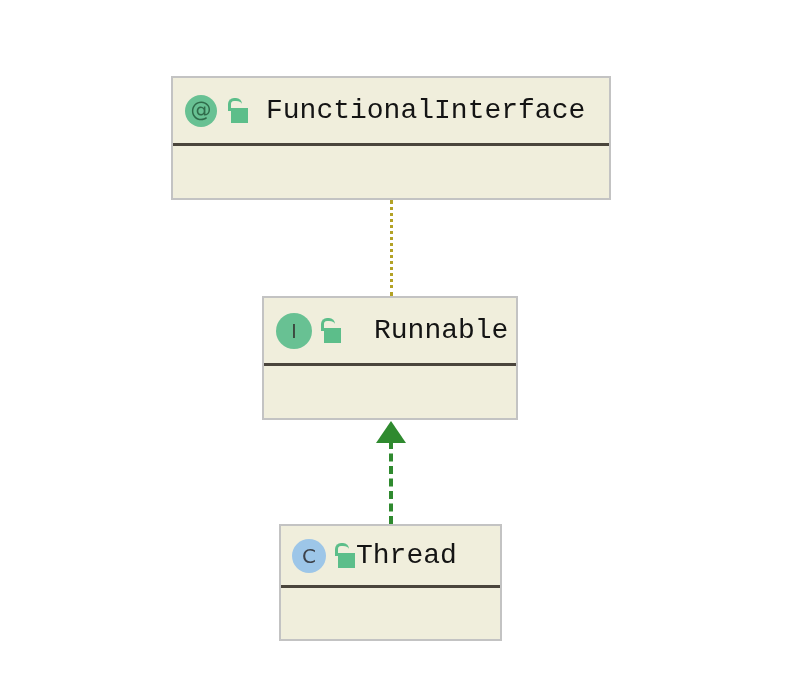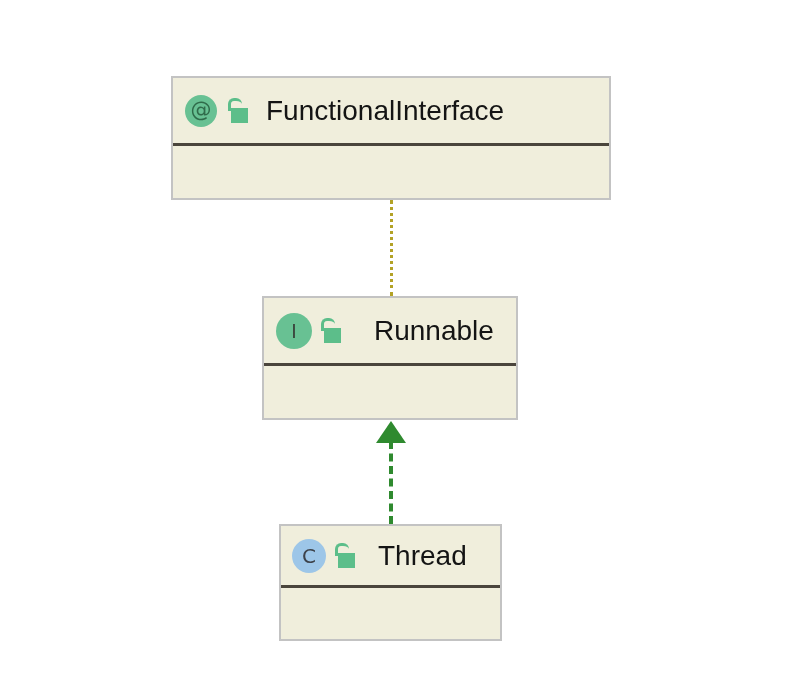--- a/index.html
+++ b/index.html
@@ -57,21 +57,21 @@
     background: #5cbe8a;
   }
   .lock-shackle {
     position: absolute;
     border: 3px solid #5cbe8a;
     border-bottom: none;
     border-right: none;
     background: transparent;
   }
   .class-name {
-    font-family: Liberation Sans, sans-serif;
+    font-family: Liberation Mono, monospace;
     color: #141414;
     white-space: nowrap;
     letter-spacing: 0px;
   }
   .connector {
     position: absolute;
     z-index: 1;
   }
   .dotted-link {
     border-left: 3px dotted #b3a226;
@@ -129,18 +129,18 @@
 
   <div class="uml-box" style="left:279px; top:524px; width:223px; height:117px;">
     <div class="box-header" style="height:62px; padding-left:11px;">
       <div class="stereo-circle" style="width:34px; height:34px; background:#9dc6e8; color:#3c4149; font-size:20px; line-height:1;">
         <span>C</span>
       </div>
       <div class="lock-icon" style="width:22px; height:26px; margin-left:8px;">
         <div class="lock-shackle" style="left:1px; top:0px; width:11px; height:10px; border-top-left-radius:6px; border-top-right-radius:6px;"></div>
         <div class="lock-body" style="left:4px; top:10px; width:17px; height:15px;"></div>
       </div>
-      <div class="class-name" style="margin-left:22px; font-size:28px;">Thread</div>
+      <div class="class-name" style="font-size:28px;">Thread</div>
     </div>
     <div class="box-body" style="height:51px;"></div>
   </div>
 
 </div>
 
 </body></html>

